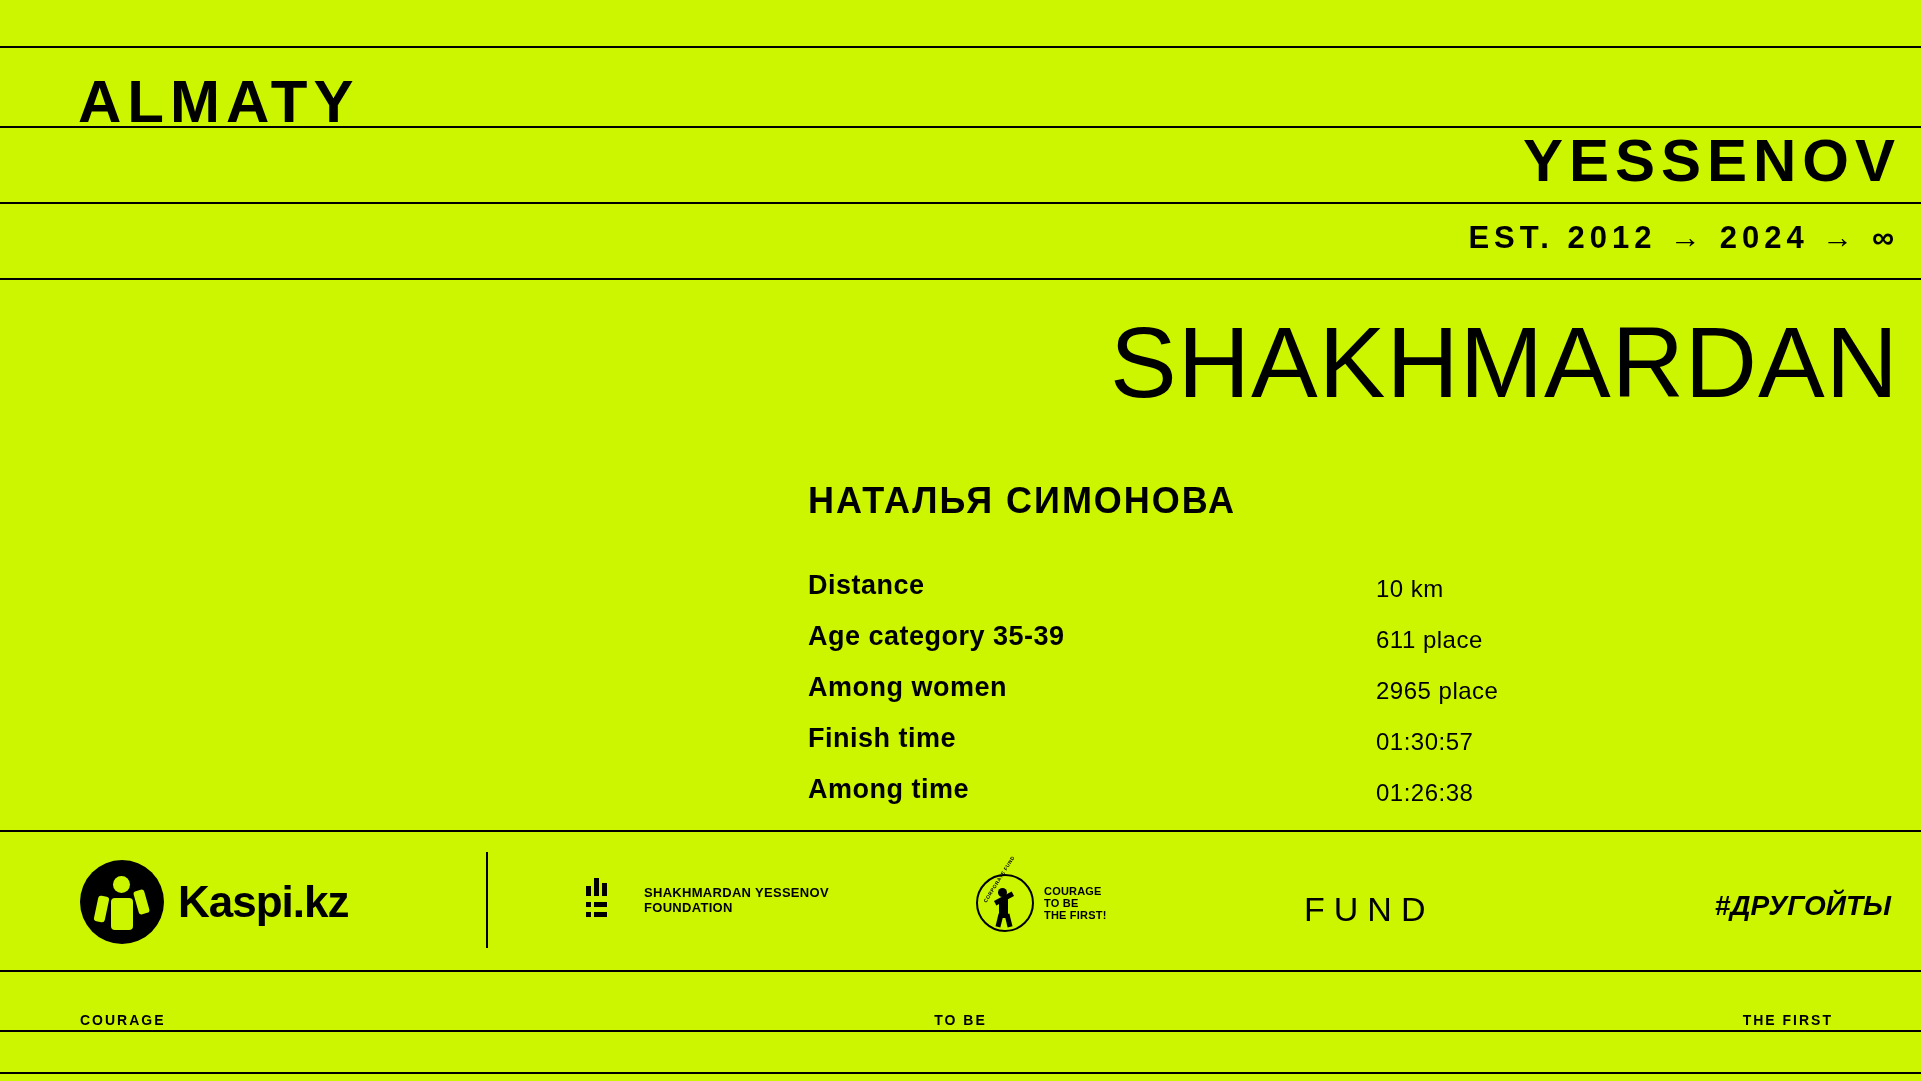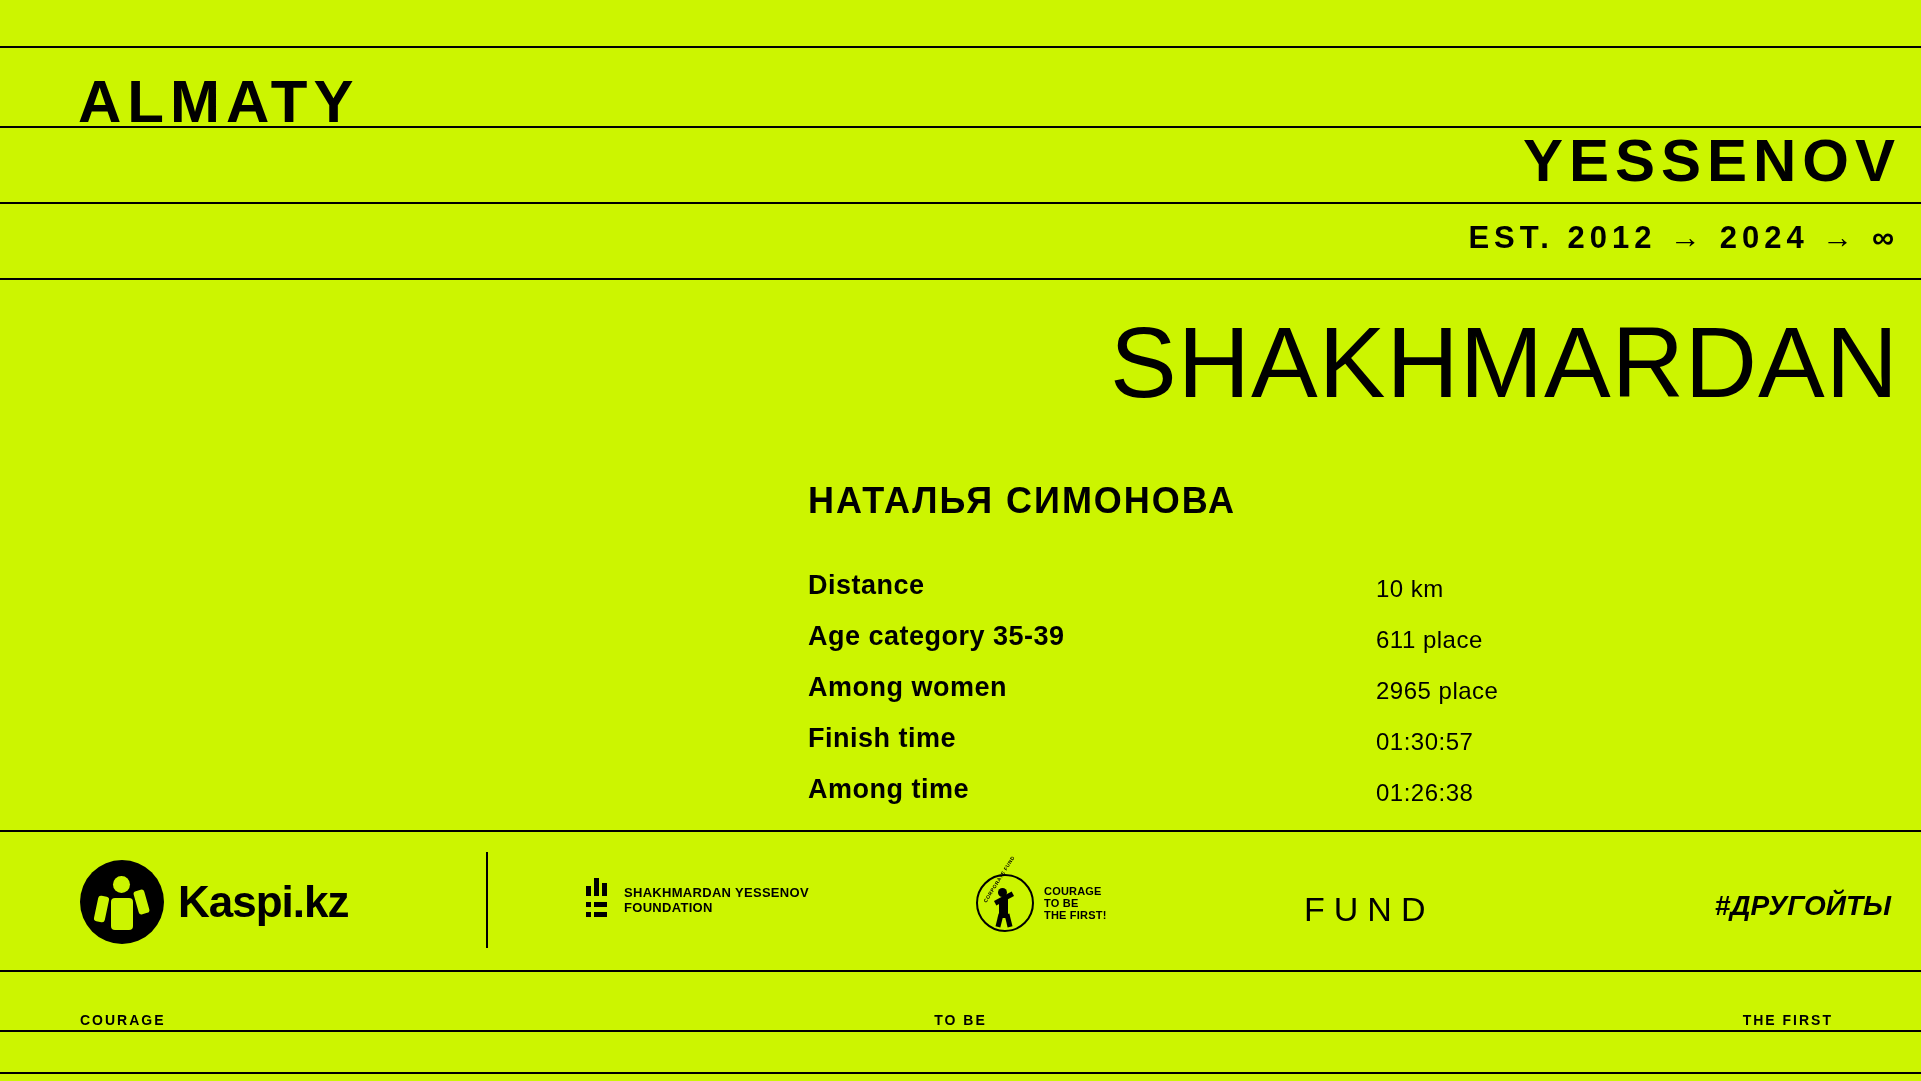--- a/index.html
+++ b/index.html
@@ -198,21 +198,21 @@
     height: 96px;
     background: #000;
   }
 
   .yessenov {
     position: absolute;
     left: 578px;
     top: 46px;
     display: flex;
     align-items: center;
-    gap: 0;
+    gap: 20px;
   }
   .yess-mark {
     width: 38px;
     height: 44px;
     position: relative;
   }
   .yess-mark i {
     position: absolute;
     background: #000;
     display: block;

